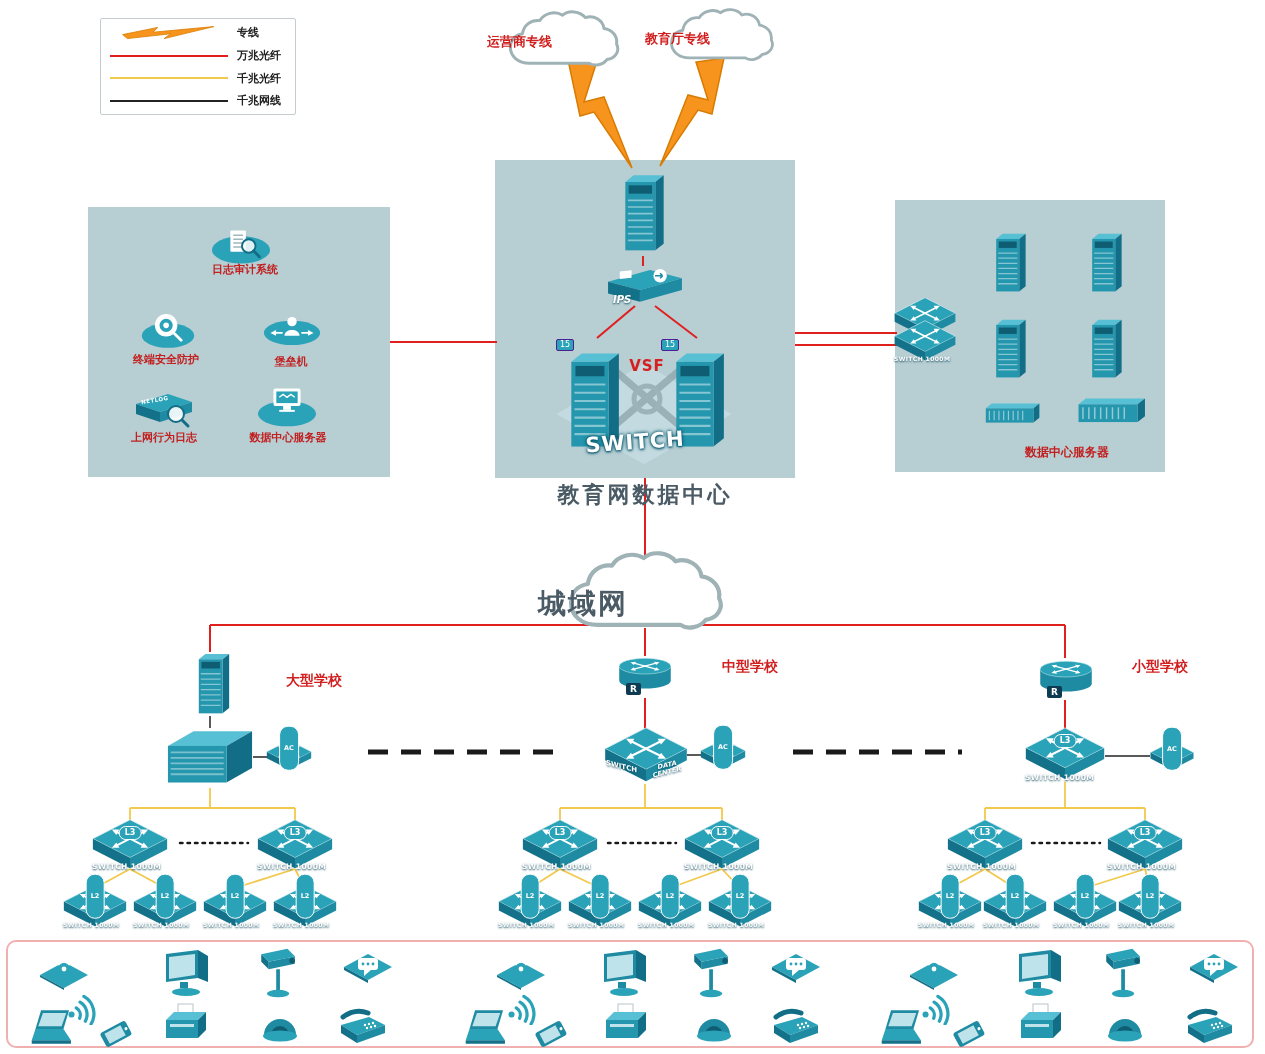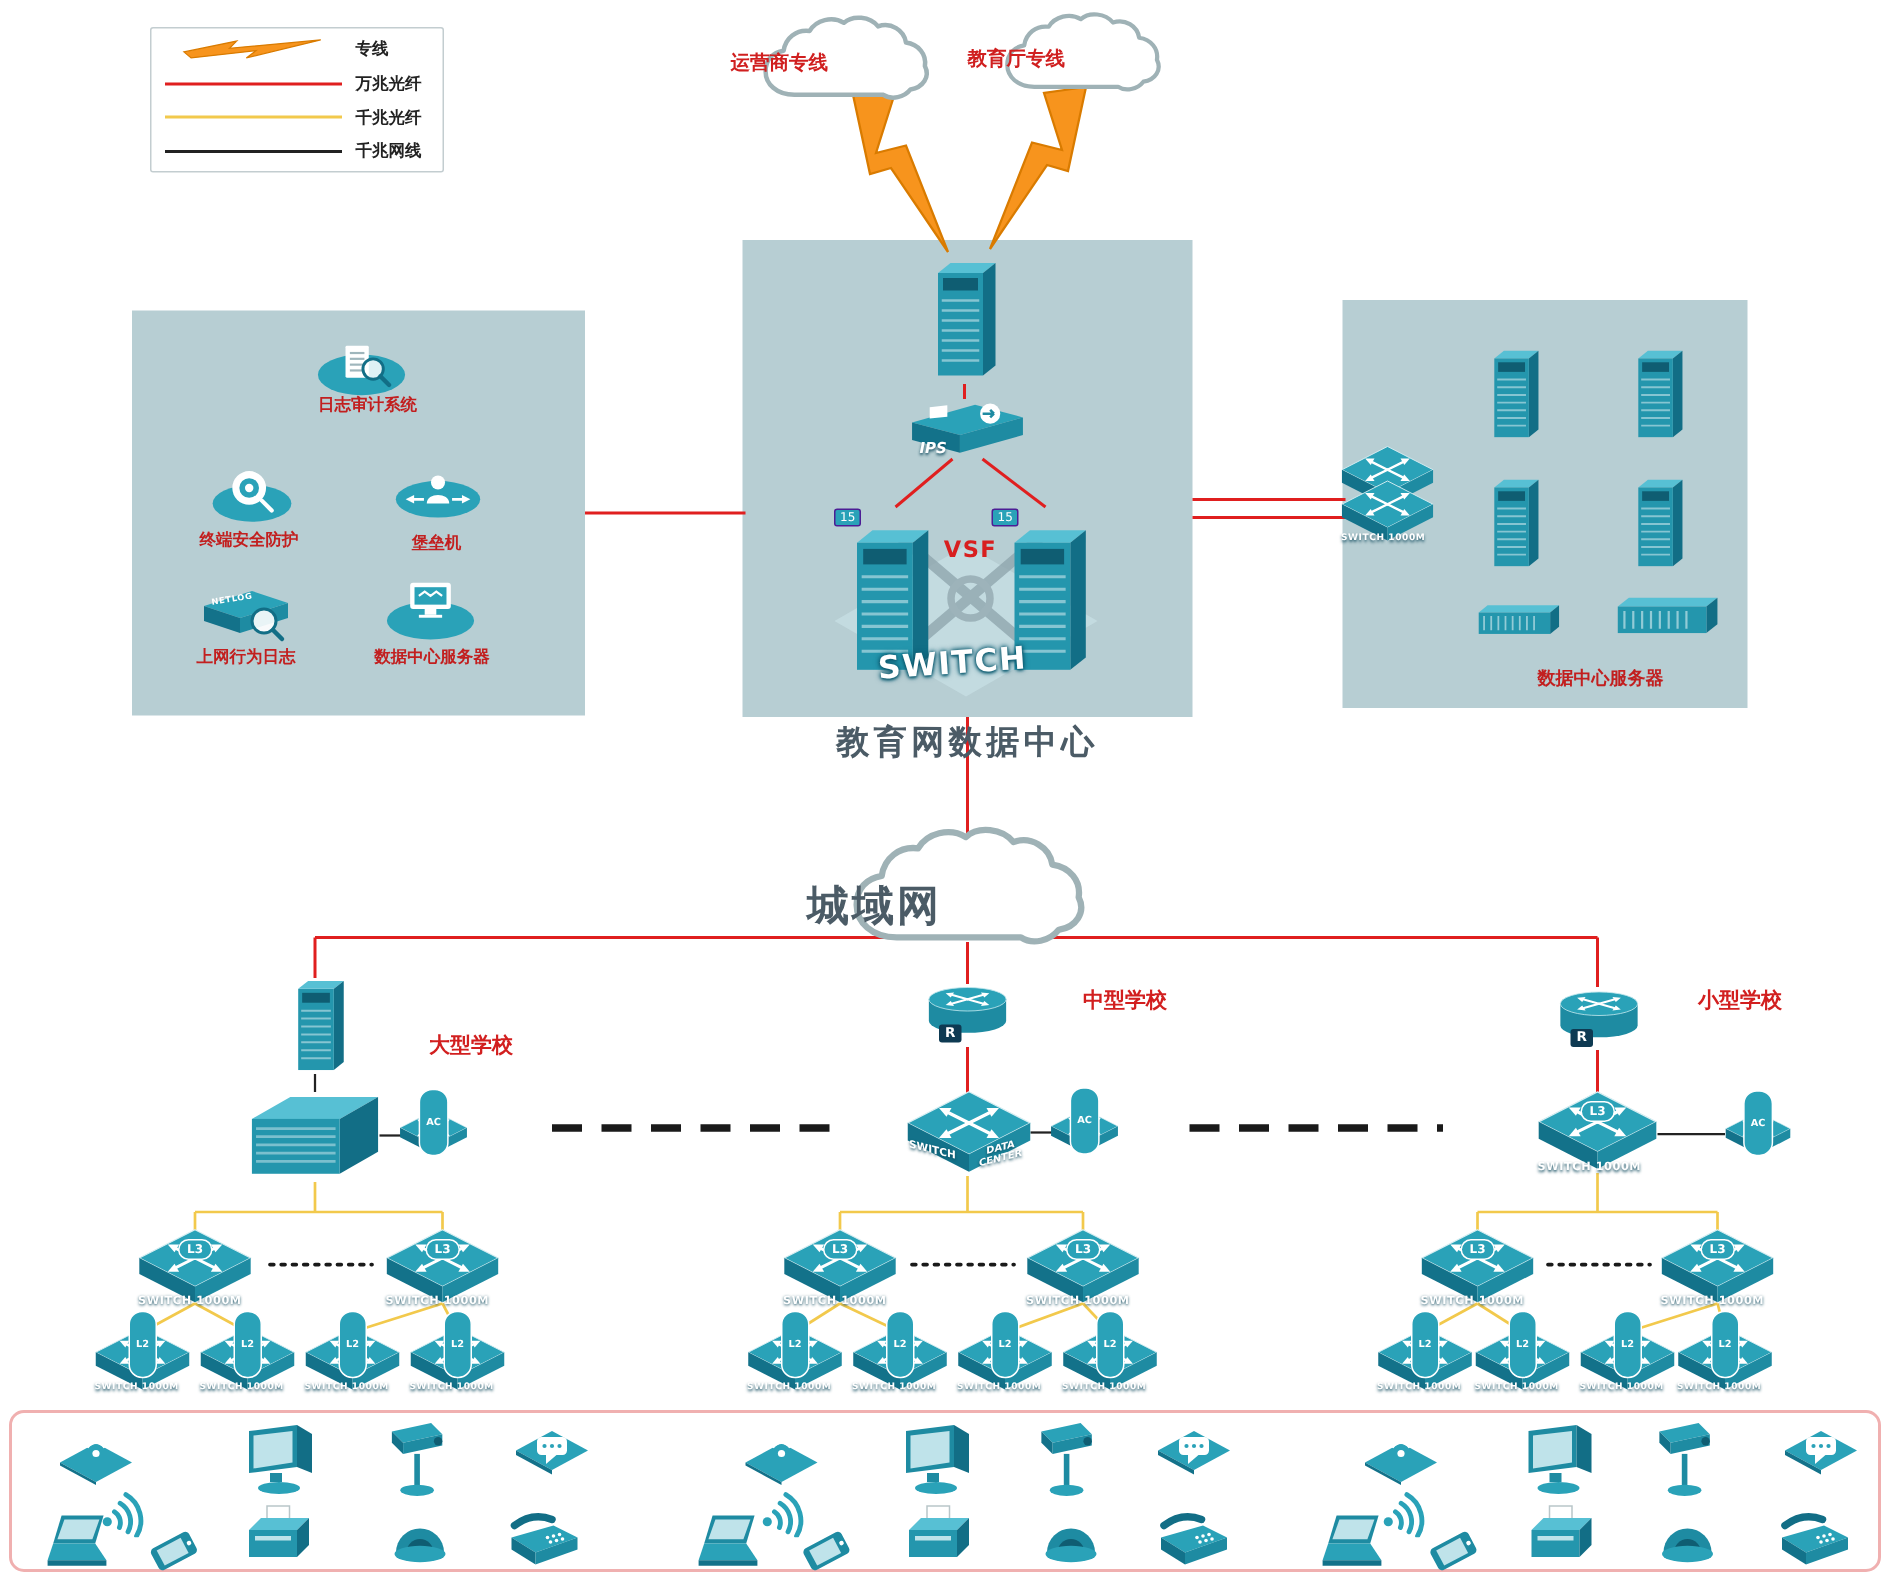--- a/index.html
+++ b/index.html
@@ -486,21 +486,21 @@
         <use href="#s-rack"></use>
       </svg>
     </div>
 <div class="dev" style="left:1074px;top:394px;width:74px;height:31px">
       <svg viewBox="0 0 100 42">
         <use href="#s-rack"></use>
       </svg>
     </div>
 <div class="zone-item-label" style="left:1002px;top:444px;width:130px;font-size:12px">数据中心服务器</div>
 
-<div class="school-label" style="left:286px;top:688px">大型学校</div>
+<div class="school-label" style="left:286px;top:672px">大型学校</div>
 <div class="dev" style="left:189px;top:650px;width:46px;height:66px">
       <svg viewBox="0 0 60 100">
         <use href="#s-tower"></use>
       </svg>
     </div>
 <div class="dev" style="left:164px;top:724px;width:92px;height:64px">
       <svg viewBox="0 0 100 70">
         <use href="#s-chassis"></use>
       </svg>
     </div>

